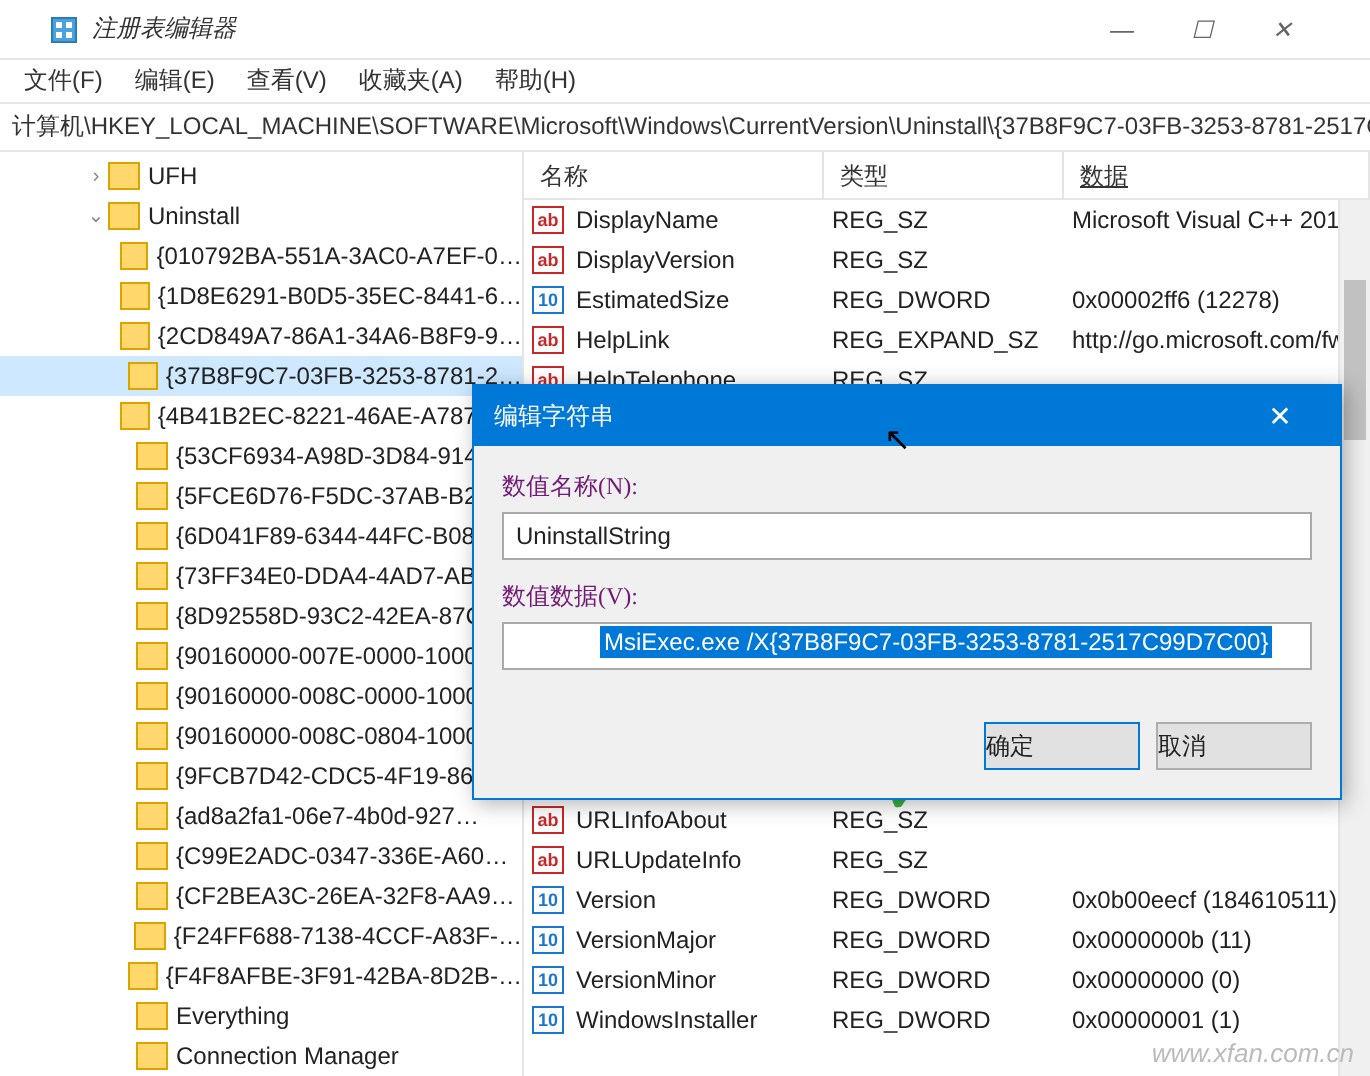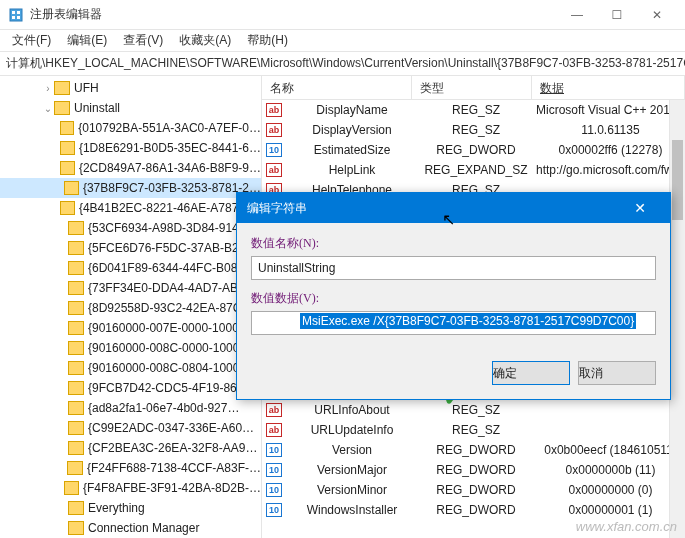--- a/index.html
+++ b/index.html
@@ -1,18 +1,18 @@
 <!DOCTYPE html>
 <html><head>
 <meta charset="utf-8">
 <style>
 * { margin: 0; padding: 0; box-sizing: border-box; font-family: "Segoe UI", "Microsoft YaHei", sans-serif; font-size: 12px; }
 body { width: 685px; height: 538px; background: #fff; overflow: hidden; position: relative; }
 
-.titlebar { height: 30px; background: #fff; border-bottom: 1px solid #e5e5e5; display: flex; align-items: center; padding: 0 8px; }
+.titlebar { height: 30px; background: #fff; border-bottom: 1px solid #e5e5e5; display: flex; align-items: center; padding: 0 24px; font-style: italic; }
 .titlebar-icon { width: 16px; height: 16px; margin-right: 6px; display:flex; align-items:center; justify-content:center; }
 .titlebar-title { flex: 1; color: #333; }
 .titlebar-controls { display: flex; }
 .titlebar-btn { width: 40px; height: 28px; display: flex; align-items: center; justify-content: center; color: #666; }
 
 .menubar { height: 22px; display: flex; align-items: flex-start; padding: 0 4px; border-bottom: 1px solid #e5e5e5; }
 .menubar span { padding: 2px 8px; color: #333; }
 
 .addressbar { height: 24px; border-bottom: 1px solid #e5e5e5; display:flex; align-items:center; padding:0 6px; color:#333; white-space:nowrap; overflow:hidden; }
 
@@ -23,21 +23,21 @@
 .tree-indent { display:inline-block; }
 .tree-toggle { width:12px; text-align:center; color:#888; font-size:10px; display:inline-block; }
 .tree-icon { width:16px; height:14px; background:#ffd76a; border:1px solid #d9a400; margin-right:4px; display:inline-block; }
 .tree-label { color:#222; }
 
 .list { flex:1; overflow:hidden; position:relative; }
 .list-header { display:flex; height:24px; border-bottom:1px solid #e5e5e5; }
 .list-header div { padding:4px 8px; border-right:1px solid #e5e5e5; color:#333; }
 .col-name { width:150px; } .col-type { width:120px; } .col-data { flex:1;text-decoration:underline; }
 .list-body { }
-.list-row { display:flex; height:20px; align-items:center; padding-left:4px; white-space:nowrap;text-align:center; }
+.list-row { display:flex; height:20px; align-items:center; padding-left:4px; white-space:nowrap; }
 .cell-icon { width:16px; height:14px; margin-right:6px; display:inline-flex; align-items:center; justify-content:center; font-size:9px; font-weight:bold; border:1px solid; }
 .cell-icon.str { color:#c62828; border-color:#c62828; background:#fff; }
 .cell-icon.num { color:#1976d2; border-color:#1976d2; background:#fff; }
 .cell-name { width:128px; color:#222; overflow:hidden; }
 .cell-type { width:120px; color:#222; }
 .cell-data { flex:1; color:#222; overflow:hidden; }
 
 .check { position:absolute; color:#3cb043; font-size:20px; font-weight:bold; pointer-events:none; }
 
 
@@ -245,21 +245,20 @@
         <div class="list-row">
           <span class="cell-icon str">ab</span>
           <span class="cell-name">DisplayName</span>
           <span class="cell-type">REG_SZ</span>
           <span class="cell-data">Microsoft Visual C++ 2012 x…</span>
         </div>
         <div class="list-row">
           <span class="cell-icon str">ab</span>
           <span class="cell-name">DisplayVersion</span>
           <span class="cell-type">REG_SZ</span>
-          <span class="cell-data">11.0.61135</span>
         </div>
         <div class="list-row">
           <span class="cell-icon num">10</span>
           <span class="cell-name">EstimatedSize</span>
           <span class="cell-type">REG_DWORD</span>
           <span class="cell-data">0x00002ff6 (12278)</span>
         </div>
         <div class="list-row">
           <span class="cell-icon str">ab</span>
           <span class="cell-name">HelpLink</span>

